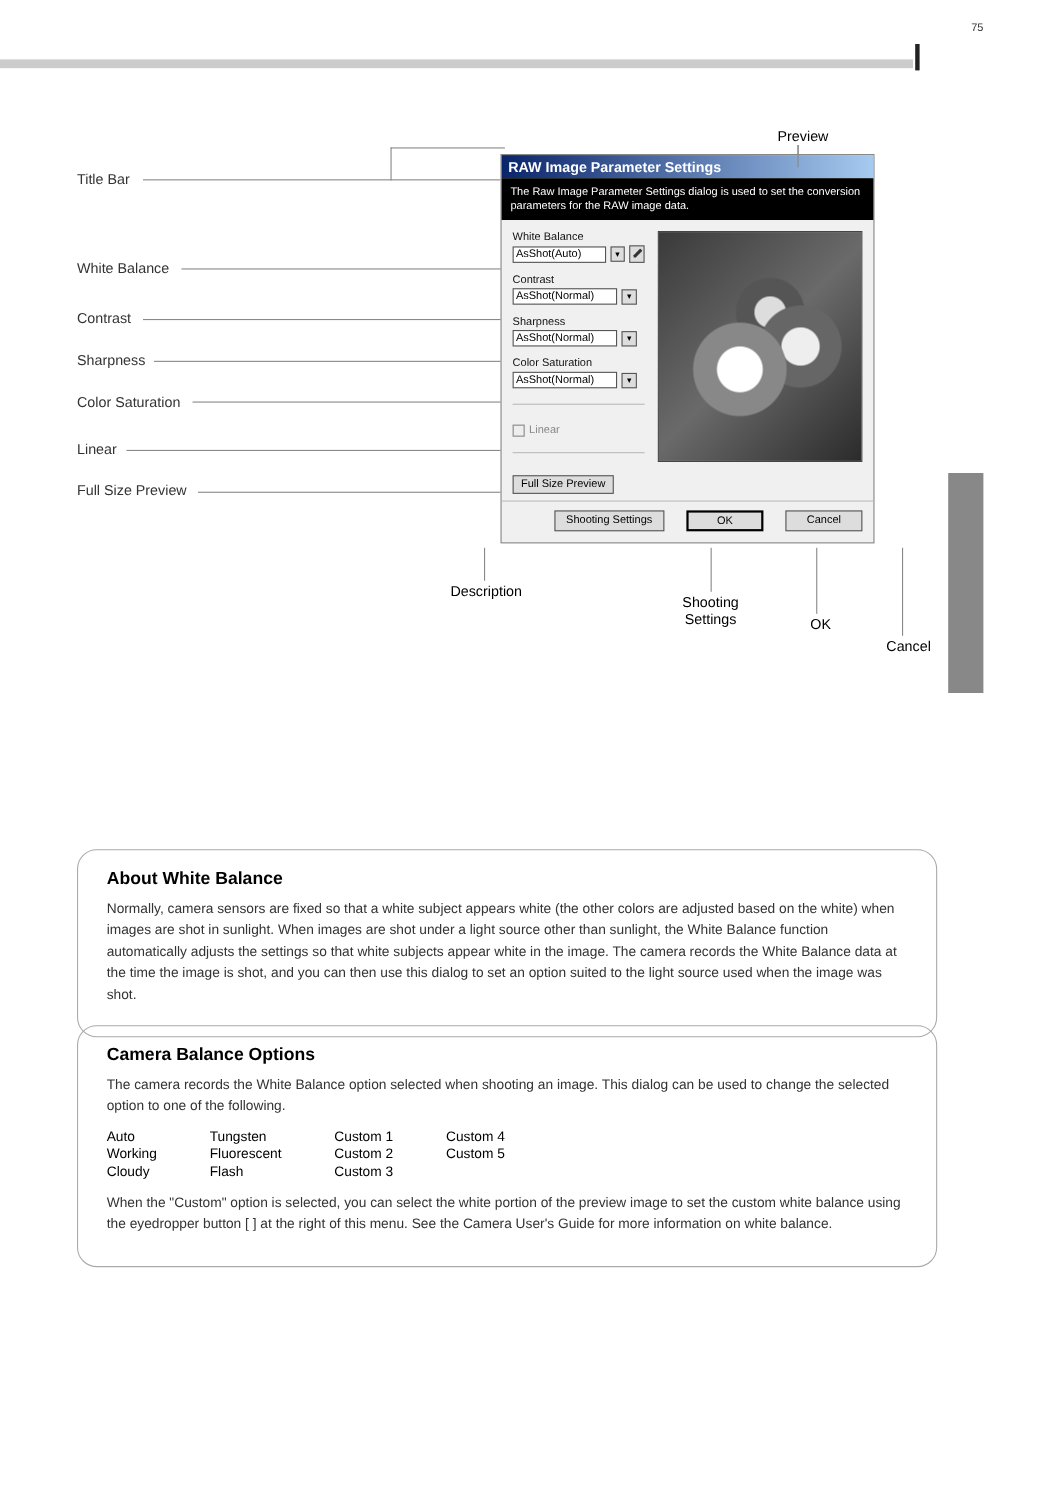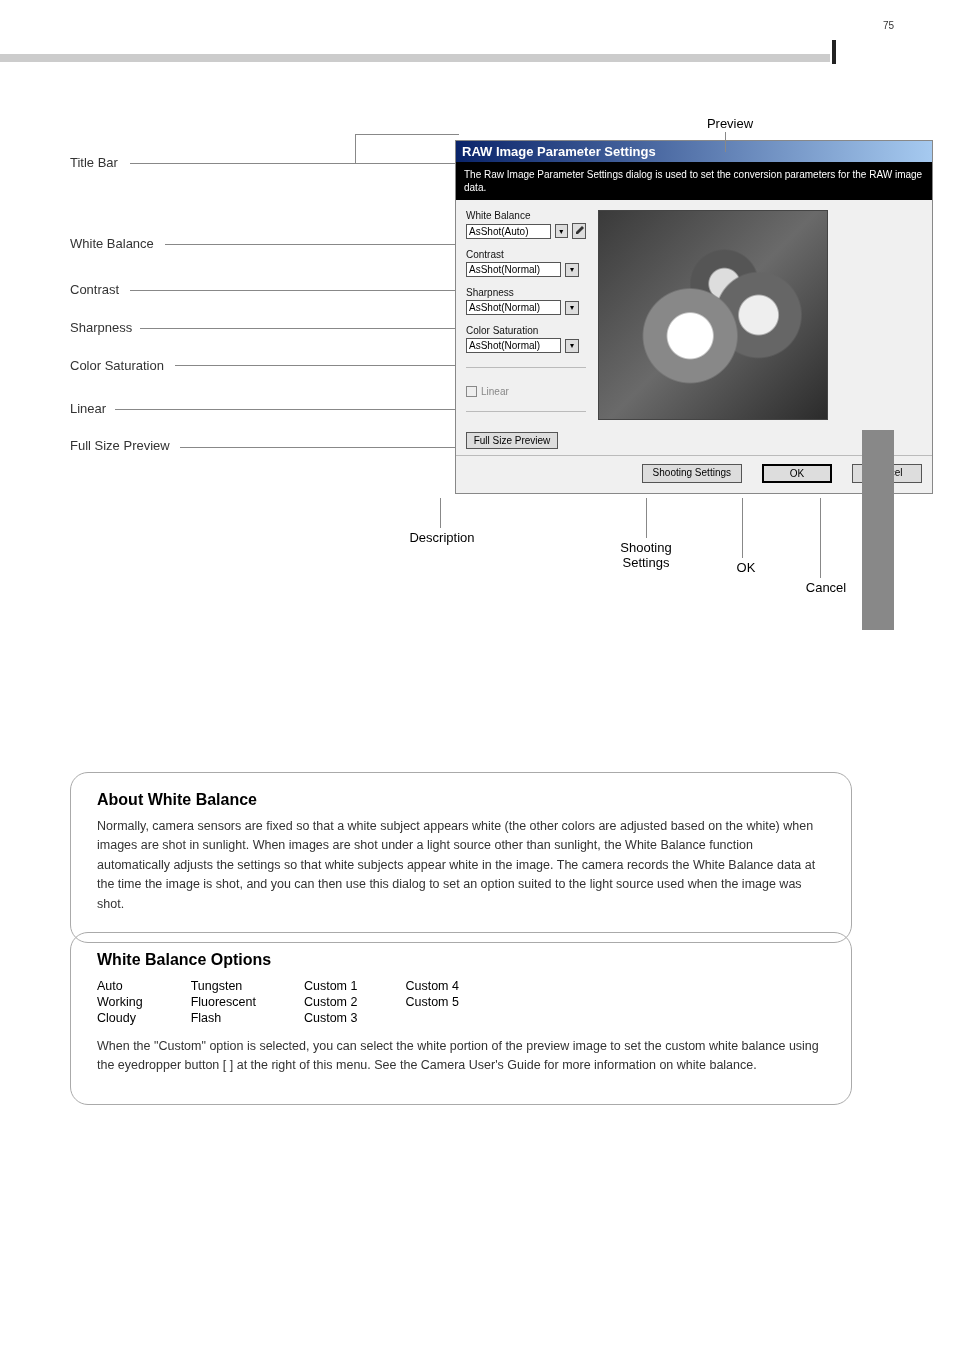--- a/index.html
+++ b/index.html
@@ -43,21 +43,21 @@
     height: 1px;
   }
   .callout-vline {
     position: absolute;
     background: #888;
     width: 1px;
   }
   .dialog {
     position: absolute;
     top: 140px; left: 455px;
-    width: 478px;
+    width: 340px;
     background: #f0f0f0;
     border: 1px solid #888;
   }
   .dialog-title {
     background: linear-gradient(to right, #0a246a, #a6caf0);
     color: #fff;
     font-weight: bold;
     padding: 3px 6px;
     font-size: 13px;
   }
@@ -344,21 +344,22 @@
 
 <div class="side-tab"></div>
 <div class="side-tab-text">Working with Images</div>
 
 <div class="info-box wb">
   <h3>About White Balance</h3>
   <p>Normally, camera sensors are fixed so that a white subject appears white (the other colors are adjusted based on the white) when images are shot in sunlight. When images are shot under a light source other than sunlight, the White Balance function automatically adjusts the settings so that white subjects appear white in the image. The camera records the White Balance data at the time the image is shot, and you can then use this dialog to set an option suited to the light source used when the image was shot.</p>
 </div>
 
 <div class="info-box wbopt">
-  <h3>White Balance Options</h3>
+  <h3>Camera Balance Options</h3>
+  <p>The camera records the White Balance option selected when shooting an image. This dialog can be used to change the selected option to one of the following.</p>
   <div class="options-row">
     <div class="col">
       <span class="opt-label">Auto</span>
       <span class="opt-label">Working</span>
       <span class="opt-label">Cloudy</span>
     </div>
     <div class="col">
       <span class="opt-label">Tungsten</span>
       <span class="opt-label">Fluorescent</span>
       <span class="opt-label">Flash</span>

